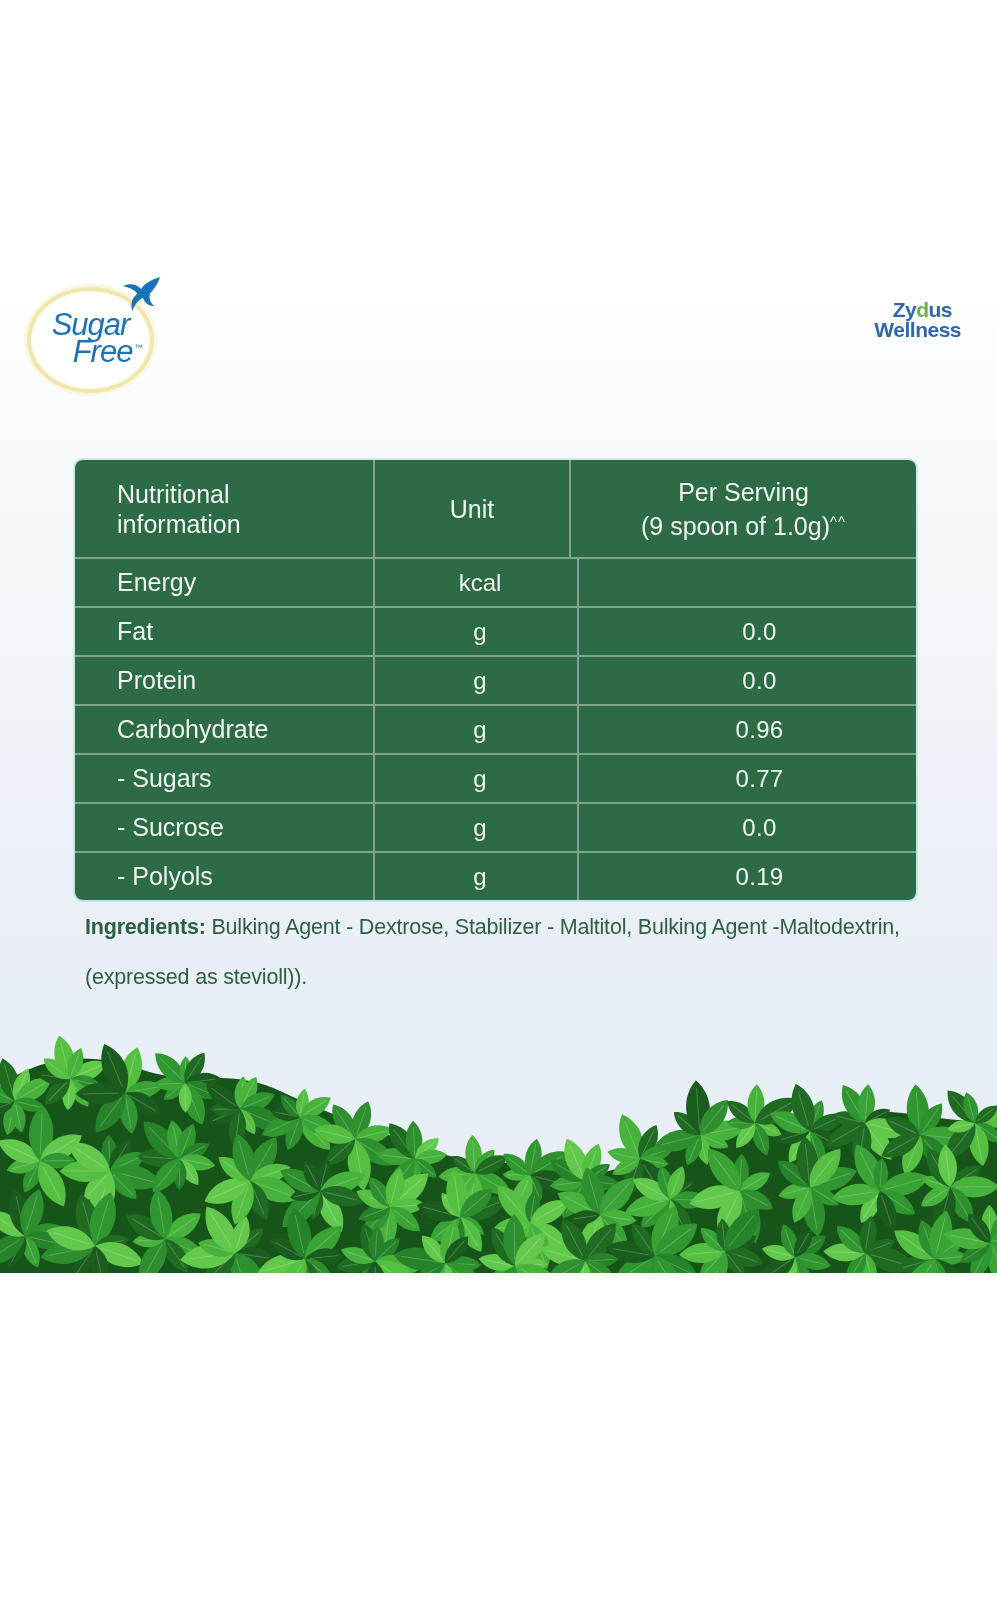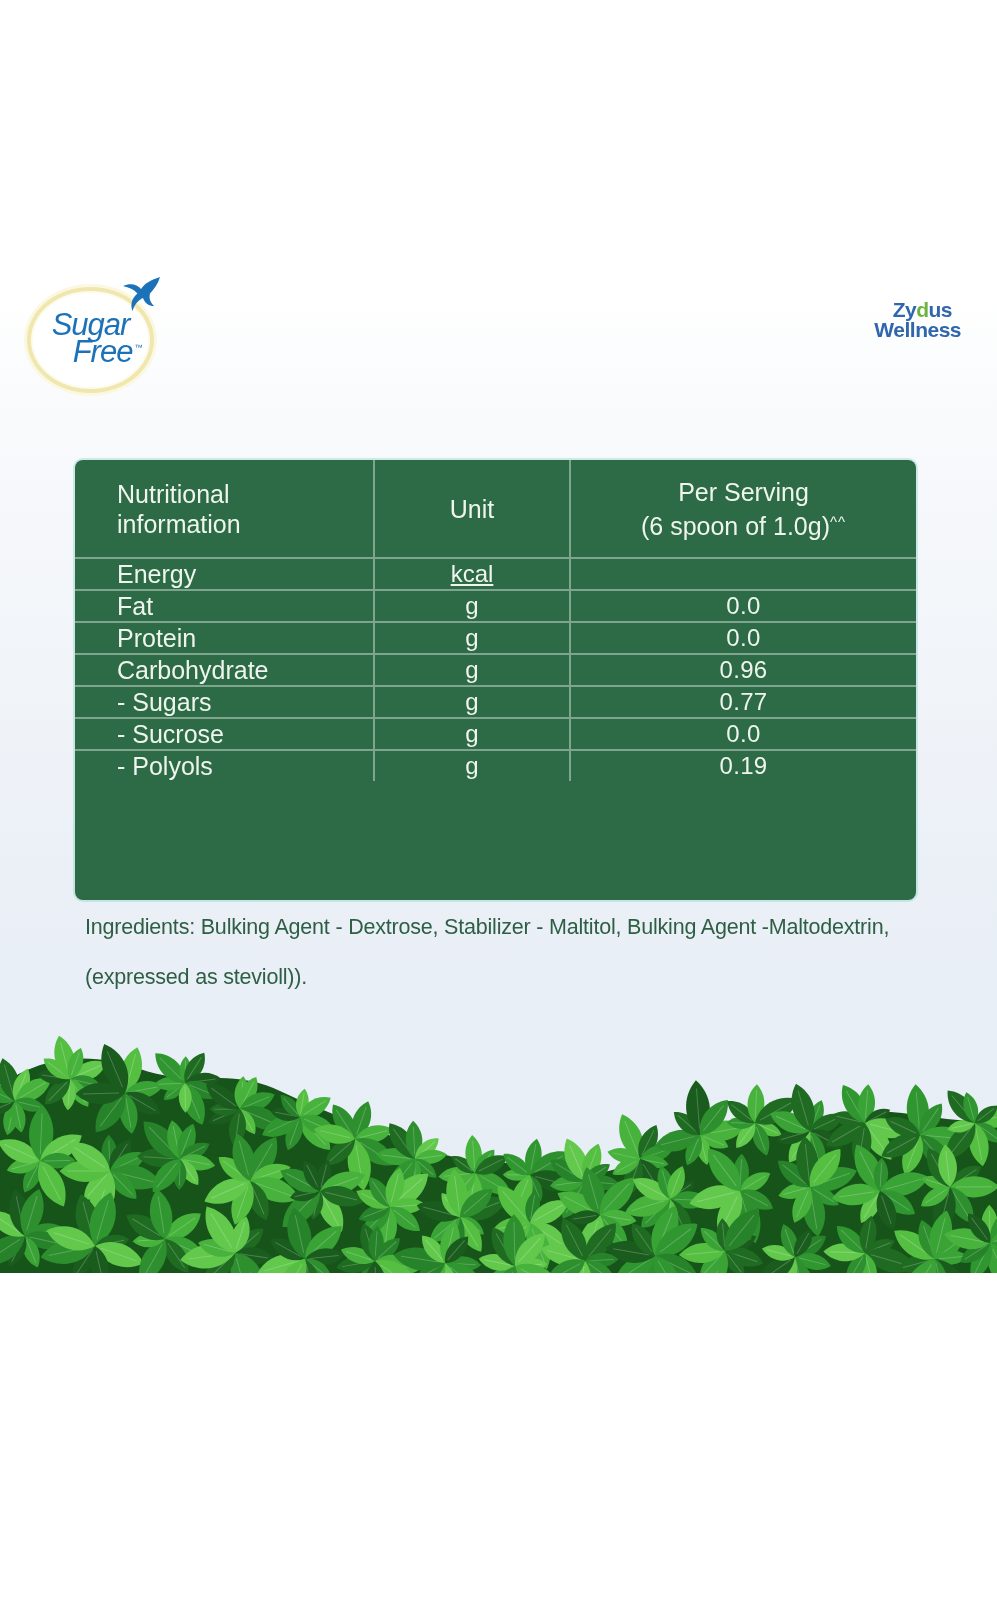--- a/index.html
+++ b/index.html
@@ -34,36 +34,36 @@
          font-weight:bold;font-size:21px;line-height:20px;letter-spacing:-0.5px;}
   .zydus .z1{margin-right:9px;}
   .zydus .zd{color:var(--zydus-green);}
 
   
   .ntable{position:absolute;left:75px;top:460px;width:841px;height:440px;background:var(--table-green);
           border-radius:8px;overflow:hidden;color:#eef5ee;
           box-shadow:0 0 0 2px rgba(150,215,205,0.45);}
   .thead,.trow{display:grid;grid-template-columns:300px 196px 345px;}
   .thead{height:97px;}
-  .trow{height:32px;border-top:2px solid rgba(240,248,242,0.42);}
+  .trow{height:49px;border-top:2px solid rgba(240,248,242,0.42);gap:8px;}
   .cell{display:flex;align-items:center;justify-content:center;}
   .cell.c0{justify-content:flex-start;padding-left:42px;border-right:2px solid rgba(240,248,242,0.42);}
   .cell.c1{border-right:2px solid rgba(240,248,242,0.42);}
   .hcell{font-size:25px;line-height:30px;}
   .hcell.c0{max-width:300px;padding-right:70px;}
   .hcell.c2{text-align:center;}
   .hcell .sup{font-size:15px;vertical-align:8px;letter-spacing:1px;}
   .trow .c0{font-size:25px;}
-  .trow .c1{font-size:24px;text-decoration:underline;}
+  .trow .c1{font-size:24px;}
   .trow .c2{font-size:24px;letter-spacing:0.3px;}
 
   
   .ingredients{position:absolute;left:85px;top:915px;width:880px;color:var(--ingredients-green);
                font-size:21.5px;line-height:25px;letter-spacing:-0.2px;}
-  .ingredients b{font-weight:normal;}
+  .ingredients b{font-weight:bold;}
 
   
   #leaves{position:absolute;left:0;top:1031px;width:997px;height:242px;display:block;overflow:hidden;}
 </style>
 </head>
 <body>
 
 <div class="page">
   <div class="bg"></div>
 
@@ -81,21 +81,21 @@
   <div class="zydus">
     <div class="z1"><span>Zy</span><span class="zd">d</span><span>us</span></div>
     <div class="z2">Wellness</div>
   </div>
 
   <div class="ntable">
     <div class="thead">
       <div class="cell c0 hcell">Nutritional information</div>
       <div class="cell c1 hcell">Unit</div>
       <div class="cell c2 hcell">
-        <div><span>Per Serving</span><br><span>(6 spoon of 1.0g)</span><span class="sup">^^</span></div>
+        <div><span>Per Serving</span><br><span>(9 spoon of 1.0g)</span><span class="sup">^^</span></div>
       </div>
     </div>
     <div id="tbody">
         <div class="trow">
           <div class="cell c0">Energy</div>
           <div class="cell c1">kcal</div>
         </div>
         <div class="trow">
           <div class="cell c0">Fat</div>
           <div class="cell c1">g</div>

